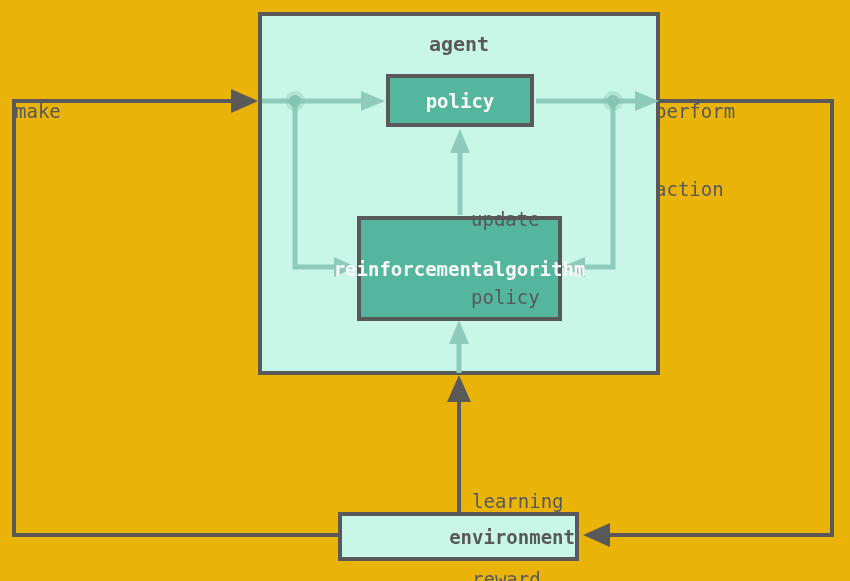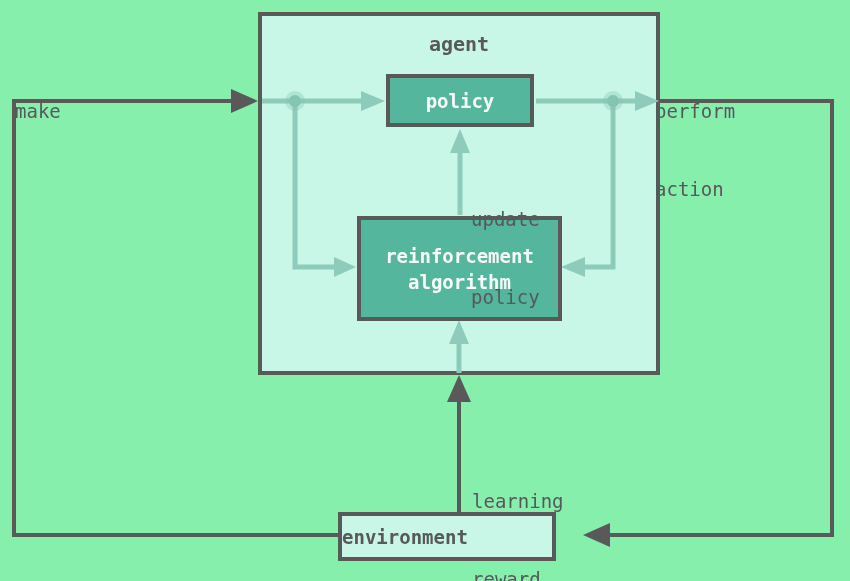--- a/index.html
+++ b/index.html
@@ -1,19 +1,19 @@
 <!DOCTYPE html>
 <html><head>
 <meta charset="utf-8">
 <style>
   html,body{margin:0;padding:0;background:#ffffff;}
   .canvas{
     position:relative;
     width:850px;height:581px;
-    background:#86efac;
+    background:#eab308;
     font-family:"DejaVu Sans Mono","Liberation Mono",monospace;
     overflow:hidden;
   }
   .layer-svg{position:absolute;left:0;top:0;z-index:1;pointer-events:none;}
   .box{position:absolute;box-sizing:border-box;z-index:2;}
   .agent-box{
     left:258px;top:12px;width:402px;height:363px;
     background:#c8f7e8;border:4px solid #595959;z-index:0;
   }
   .agent-title{
@@ -21,25 +21,25 @@
     text-align:center;color:#595959;font-weight:bold;font-size:20px;
     z-index:2;
   }
   .teal-box{
     background:#54b69c;border:4px solid #595959;
     display:flex;align-items:center;justify-content:center;
     color:#fafafa;font-weight:bold;font-size:19px;line-height:26px;
     text-align:center;
   }
   .policy-box{left:386px;top:74px;width:148px;height:53px;}
-  .rl-box{left:357px;top:216px;width:205px;height:105px;flex-direction:column;}
+  .rl-box{left:357px;top:216px;width:205px;height:105px;flex-direction:row;}
   .env-box{
-    left:338px;top:512px;width:218px;height:49px;
+    left:338px;top:512px;width:241px;height:49px;
     background:#c8f7e8;border:4px solid #595959;
-    display:flex;align-items:center;justify-content:flex-start;
+    display:flex;align-items:center;justify-content:flex-end;
     color:#595959;font-weight:bold;font-size:19px;
   }
   .edge-label{
     position:absolute;z-index:2;color:#56595a;
     font-size:19px;line-height:26px;white-space:pre;
   }
   .lbl-make{left:15px;top:46px;width:180px;}
   .lbl-perform{left:655px;top:46px;width:180px;text-align:left;}
   .lbl-update{left:471px;top:154px;text-align:right;}
   .lbl-reward{left:472px;top:436px;text-align:left;}

